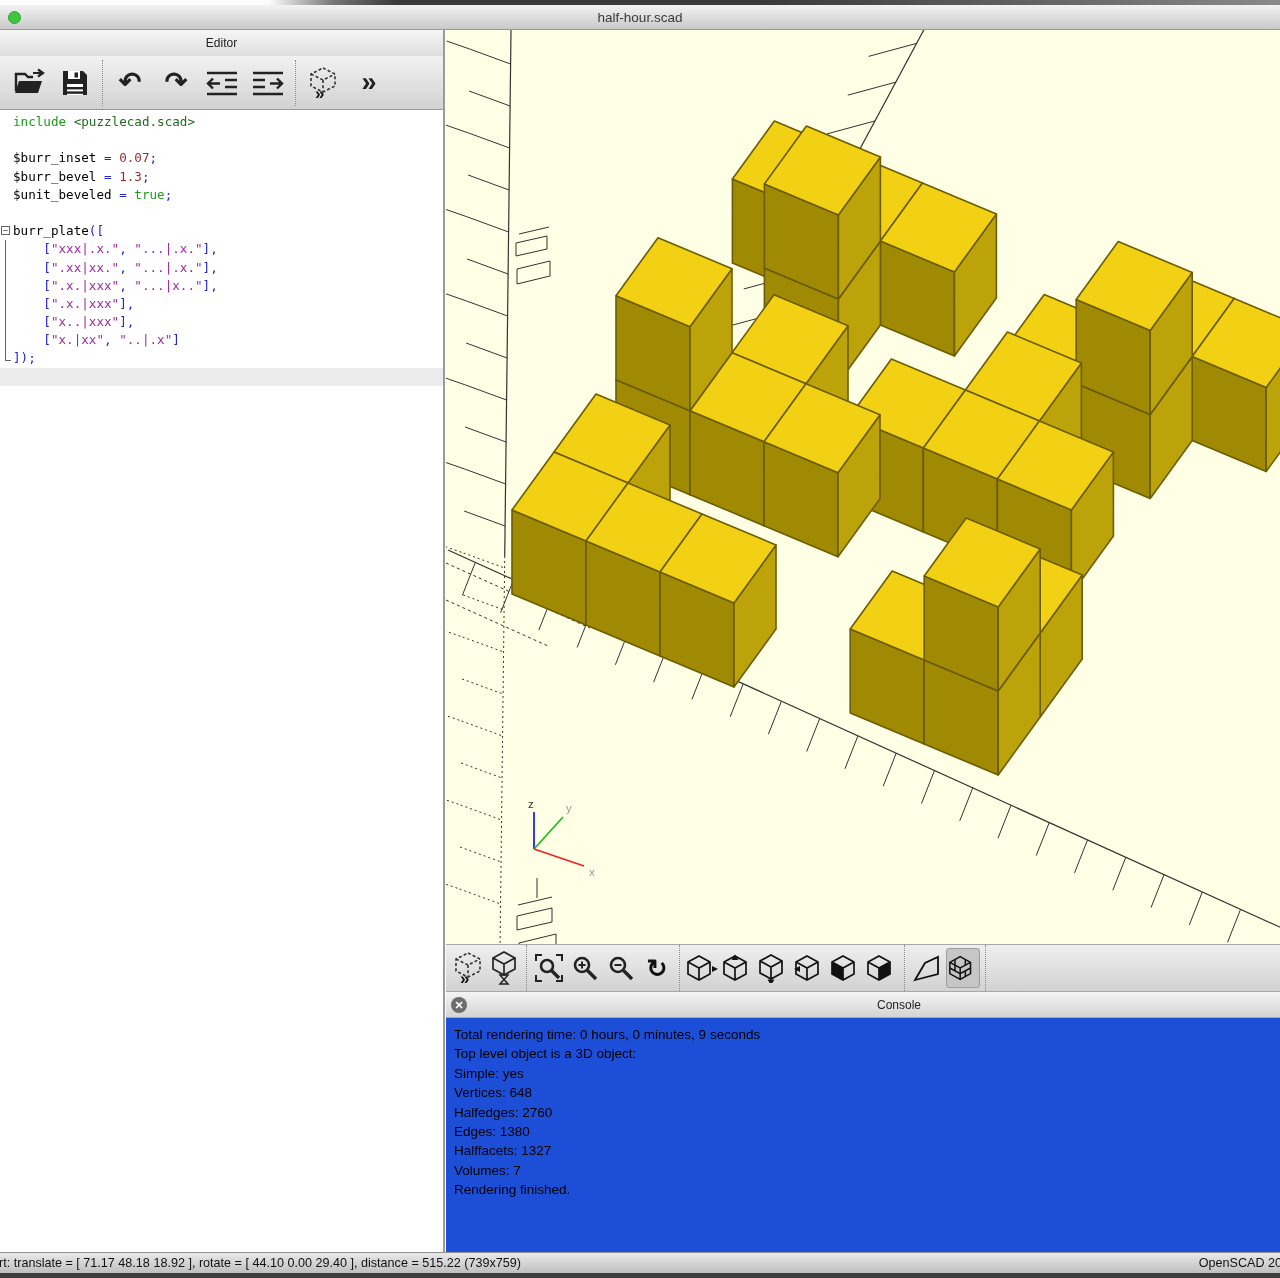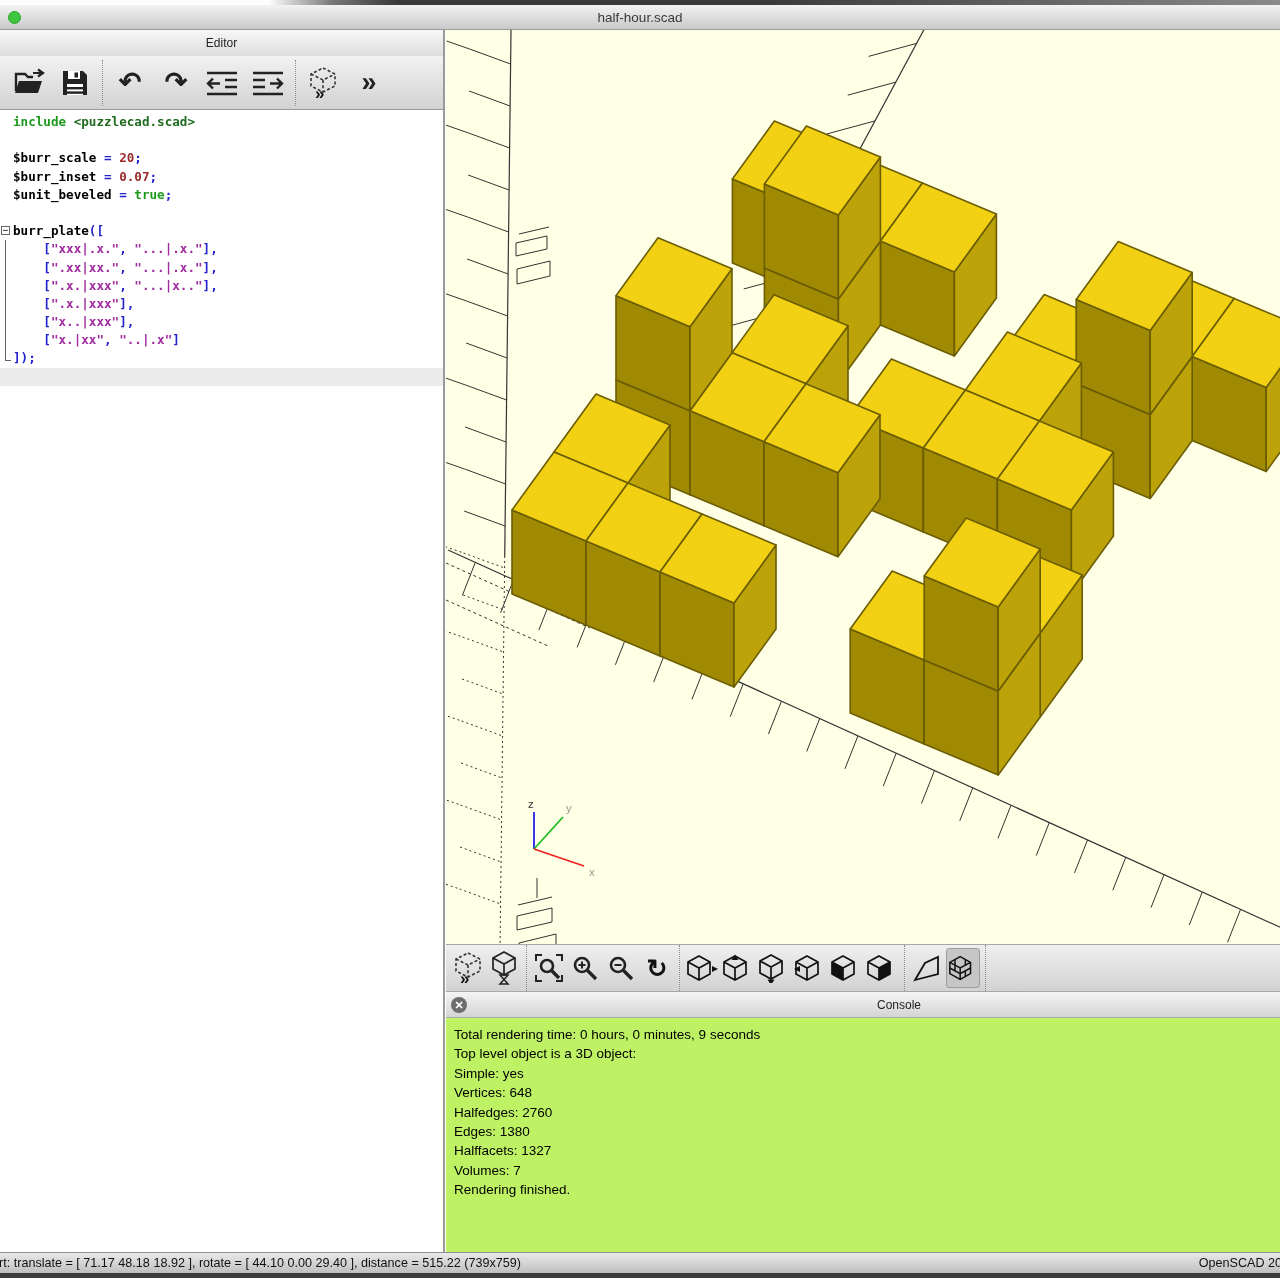--- a/index.html
+++ b/index.html
@@ -24,21 +24,21 @@
   #editor-toolbar{left:0;top:26px;width:443px;height:54px;display:flex;align-items:center;
     background:linear-gradient(#f2f2f2,#d2d2d2);border-bottom:1px solid #999;padding:0 6px;}
   .tbtn{width:46px;height:44px;display:flex;align-items:center;justify-content:center;
     color:#222;flex:0 0 auto;}
   .tbtn svg{display:block;}
   .tbtn.uni{font-size:27px;font-weight:bold;line-height:1;}
   .tsep{width:1px;height:46px;border-left:1px dotted #8a8a8a;margin:0 4px;flex:0 0 auto;}
 
   
   #code{left:0;top:80px;width:443px;height:828px;background:#fff;
-    font-family:"DejaVu Sans Mono","Liberation Mono",monospace;font-size:12.6px;padding-top:3px;font-weight:bold;}
+    font-family:"DejaVu Sans Mono","Liberation Mono",monospace;font-size:12.6px;padding-top:3px;}
   .code-line{height:18.2px;line-height:18.2px;white-space:pre;display:flex;}
   .code-margin{width:13px;flex:0 0 13px;position:relative;}
   .code-text{flex:1;}
   .tk-k{color:#1d9a1d;} .tk-f{color:#1f6b1f;} .tk-o{color:#2323cc;}
   .tk-n{color:#9a2b2b;} .tk-s{color:#a02ca0;} .tk-v{color:#000;} .tk-w{color:#000;}
   .fold-box{position:absolute;left:1px;top:4px;width:9px;height:9px;border:1px solid #666;
     background:#fff;font-size:9px;line-height:7px;text-align:center;color:#444;}
   .fold-line{position:absolute;left:5px;top:0;width:1px;height:100%;background:#666;}
   .fold-end{position:absolute;left:5px;top:0;width:1px;height:60%;background:#666;}
   .fold-end:after{content:"";position:absolute;left:0;top:100%;width:6px;height:1px;background:#666;}
@@ -55,21 +55,21 @@
     flex:0 0 auto;margin:0 1px;border-radius:3px;}
   .vbtn.uni{font-size:25px;font-weight:bold;}
   .vbtn.selected{background:#c6c6c6;border:1px solid #9d9d9d;}
 
   
   #console-header{left:446px;top:992px;width:834px;height:26px;
     background:linear-gradient(#f5f5f5,#d4d4d4);border-bottom:1px solid #aaa;}
   #console-header .title{width:100%;text-align:center;font-size:12px;color:#222;line-height:26px;margin-left:36px;}
   #console-close{position:absolute;left:5px;top:5px;width:16px;height:16px;border-radius:50%;
     background:#6d6d6d;color:#fff;font-size:11px;line-height:16px;text-align:center;font-weight:bold;}
-  #console-body{left:446px;top:1018px;width:834px;height:234px;background:#bef264;
+  #console-body{left:446px;top:1018px;width:834px;height:234px;background:#1d4ed8;
     font-size:13.5px;color:#000;padding:7px 0 0 8px;}
   .console-line{line-height:19.4px;}
 
   
   #statusbar{left:0;top:1252px;width:1280px;height:21px;
     background:linear-gradient(#e9e9e9,#bfbfbf);border-top:1px solid #8f8f8f;
     font-size:12.6px;color:#111;overflow:hidden;}
   #status-left{position:absolute;left:-8px;top:3px;white-space:nowrap;}
   #status-right{position:absolute;right:-9px;top:3px;white-space:nowrap;}
   #bottom-strip{left:0;top:1273px;width:1280px;height:5px;background:#3c3c3c;}
@@ -133,22 +133,22 @@
             <path d="M5 8 L17 14 L29 8 M17 14 V26"></path>
           </g>
           <text x="9" y="33" font-size="17" font-weight="bold" fill="#111" font-family="Liberation Sans,sans-serif">»</text>
         </svg>
       </div>
       <div class="tbtn uni">»</div>
     </div>
   <div id="code" class="abs">
       <div class="code-line"><span class="code-margin"></span><span class="code-text"><span class="tk-k">include</span><span class="tk-w"> </span><span class="tk-f">&lt;puzzlecad.scad&gt;</span></span></div>
       <div class="code-line"><span class="code-margin"></span><span class="code-text"></span></div>
-      <div class="code-line"><span class="code-margin"></span><span class="code-text"><span class="tk-v">$burr_scale</span><span class="tk-w"> </span><span class="tk-o">=</span><span class="tk-w"> </span><span class="tk-n">20</span><span class="tk-o">;</span></span></div>
       <div class="code-line"><span class="code-margin"></span><span class="code-text"><span class="tk-v">$burr_inset</span><span class="tk-w"> </span><span class="tk-o">=</span><span class="tk-w"> </span><span class="tk-n">0.07</span><span class="tk-o">;</span></span></div>
+      <div class="code-line"><span class="code-margin"></span><span class="code-text"><span class="tk-v">$burr_bevel</span><span class="tk-w"> </span><span class="tk-o">=</span><span class="tk-w"> </span><span class="tk-n">1.3</span><span class="tk-o">;</span></span></div>
       <div class="code-line"><span class="code-margin"></span><span class="code-text"><span class="tk-v">$unit_beveled</span><span class="tk-w"> </span><span class="tk-o">=</span><span class="tk-w"> </span><span class="tk-k">true</span><span class="tk-o">;</span></span></div>
       <div class="code-line"><span class="code-margin"></span><span class="code-text"></span></div>
       <div class="code-line"><span class="code-margin"><span class="fold-box">−</span></span><span class="code-text"><span class="tk-v">burr_plate</span><span class="tk-o">([</span></span></div>
       <div class="code-line"><span class="code-margin"><span class="fold-line"></span></span><span class="code-text"><span class="tk-w">    </span><span class="tk-o">[</span><span class="tk-s">"xxx|.x."</span><span class="tk-o">, </span><span class="tk-s">"...|.x."</span><span class="tk-o">],</span></span></div>
       <div class="code-line"><span class="code-margin"><span class="fold-line"></span></span><span class="code-text"><span class="tk-w">    </span><span class="tk-o">[</span><span class="tk-s">".xx|xx."</span><span class="tk-o">, </span><span class="tk-s">"...|.x."</span><span class="tk-o">],</span></span></div>
       <div class="code-line"><span class="code-margin"><span class="fold-line"></span></span><span class="code-text"><span class="tk-w">    </span><span class="tk-o">[</span><span class="tk-s">".x.|xxx"</span><span class="tk-o">, </span><span class="tk-s">"...|x.."</span><span class="tk-o">],</span></span></div>
       <div class="code-line"><span class="code-margin"><span class="fold-line"></span></span><span class="code-text"><span class="tk-w">    </span><span class="tk-o">[</span><span class="tk-s">".x.|xxx"</span><span class="tk-o">],</span></span></div>
       <div class="code-line"><span class="code-margin"><span class="fold-line"></span></span><span class="code-text"><span class="tk-w">    </span><span class="tk-o">[</span><span class="tk-s">"x..|xxx"</span><span class="tk-o">],</span></span></div>
       <div class="code-line"><span class="code-margin"><span class="fold-line"></span></span><span class="code-text"><span class="tk-w">    </span><span class="tk-o">[</span><span class="tk-s">"x.|xx"</span><span class="tk-o">, </span><span class="tk-s">"..|.x"</span><span class="tk-o">]</span></span></div>
       <div class="code-line"><span class="code-margin"><span class="fold-end"></span></span><span class="code-text"><span class="tk-o">]);</span></span></div>

